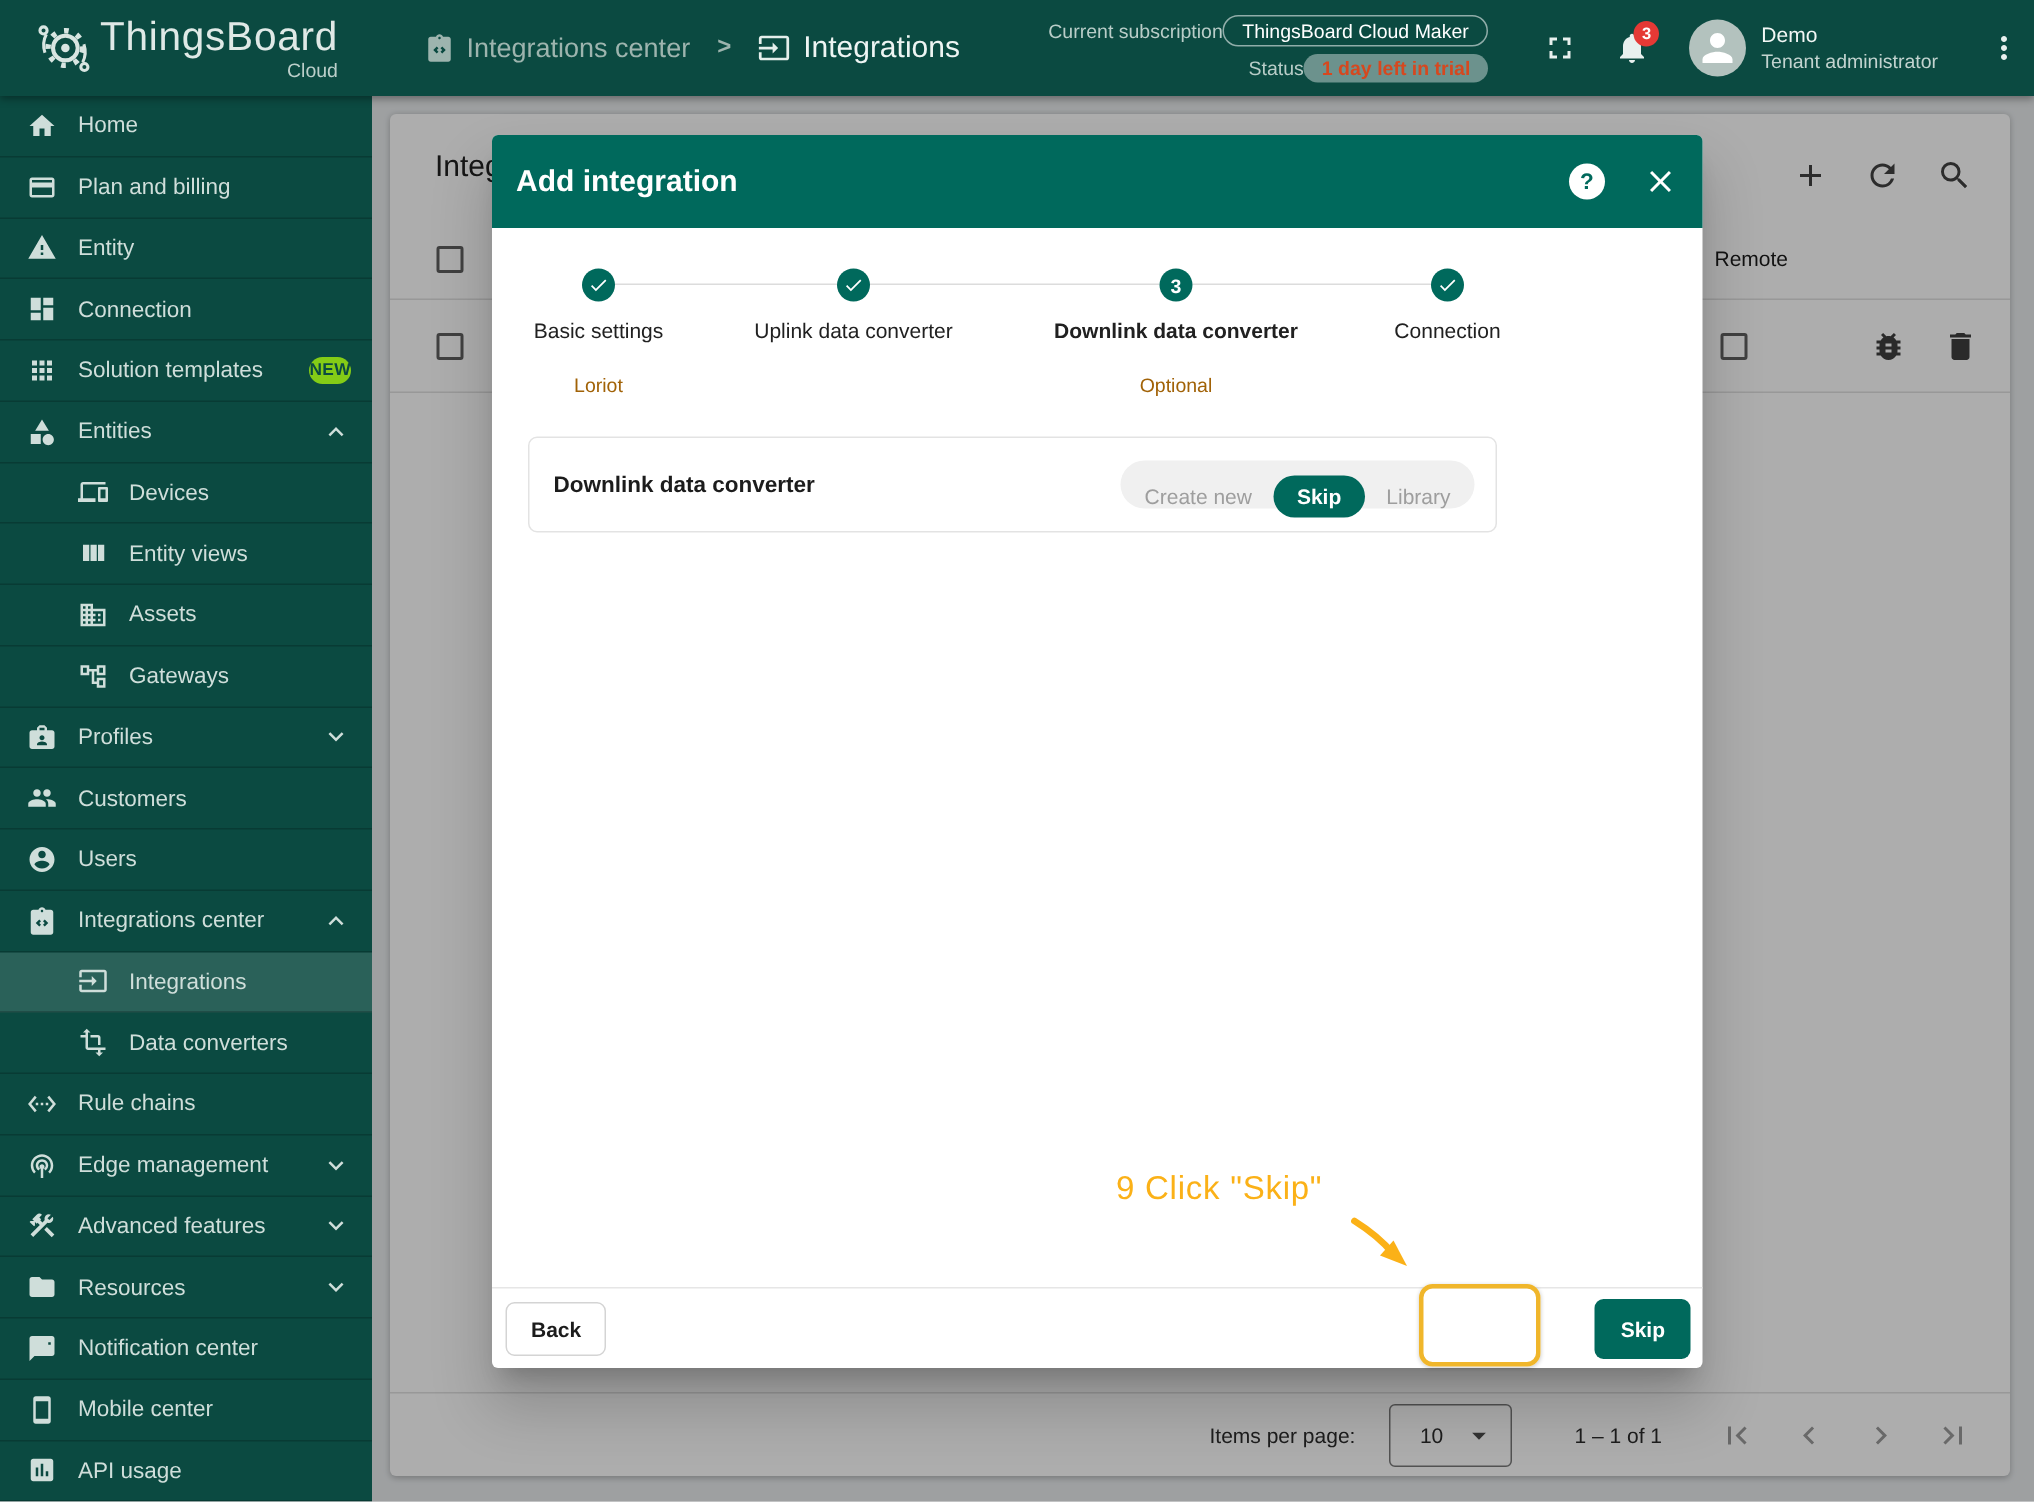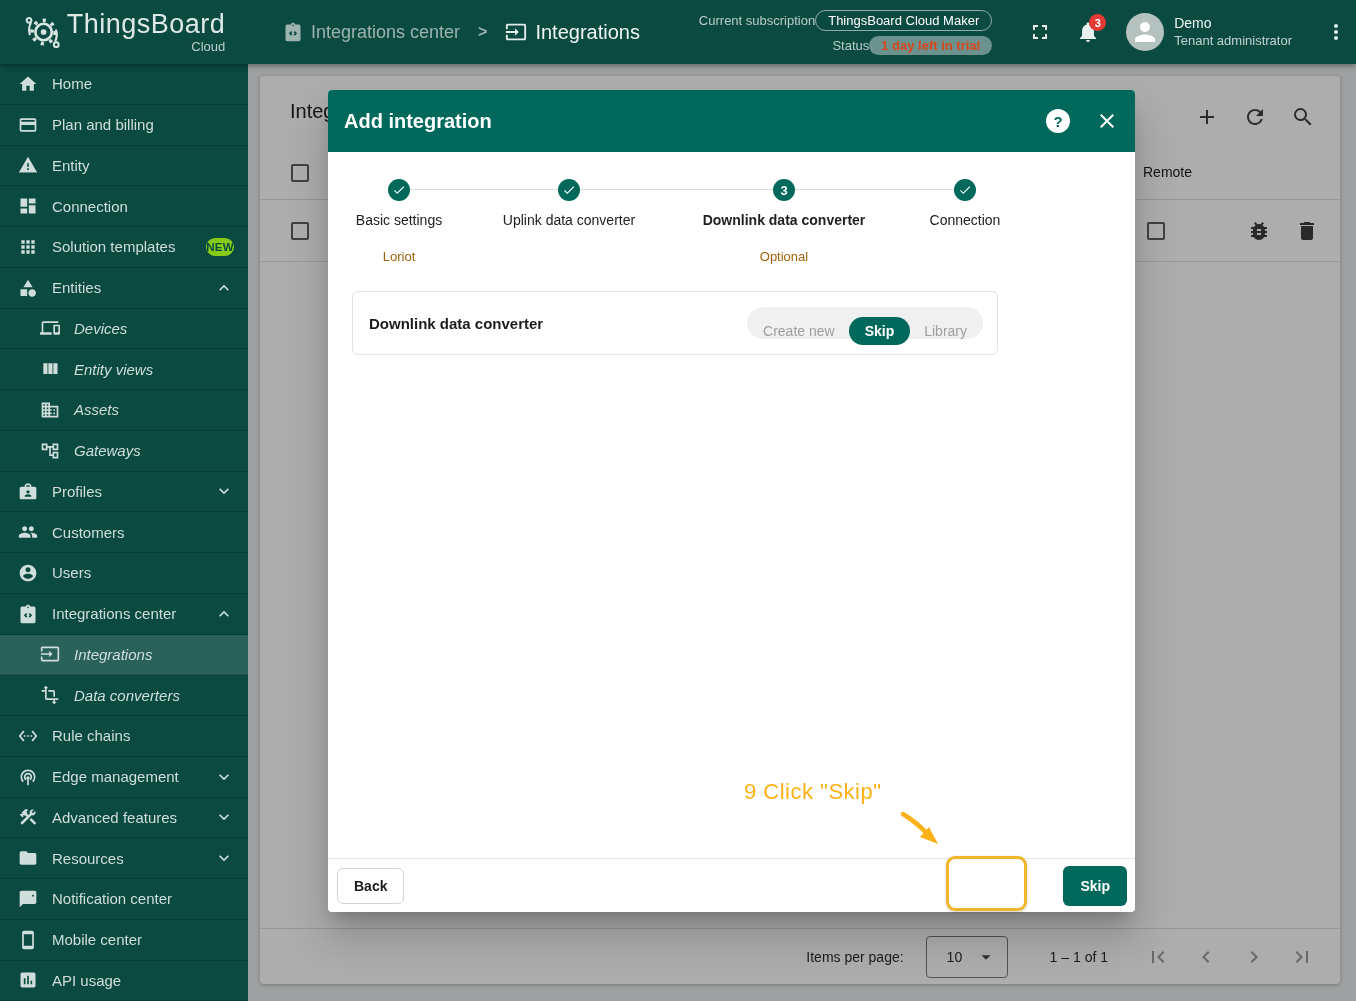--- a/index.html
+++ b/index.html
@@ -45,21 +45,21 @@
             display:flex; align-items:center; justify-content:center; }
   .avatar svg { width:30px; height:30px; }
   .user-meta { display:flex; flex-direction:column; line-height:1.25; }
   .user-name { color:#f2f7f5; font-size:14px; font-weight:500; }
   .user-role { color:#c2d3cf; font-size:13px; }
 
   
   .sidebar { position:absolute; left:0; top:64px; width:248px; height:937px; background:#0b4a41; z-index:20; }
   .sb-item { height:40.75px; display:flex; align-items:center; padding:0 14px 0 18px; gap:14px;
              border-bottom:1px solid rgba(0,0,0,.2); color:#cfdeda; cursor:pointer; }
-  .sb-item.child { padding-left:40px;font-style:italic; }
+  .sb-item.child { padding-left:52px; }
   .sb-item.sel { background:rgba(255,255,255,.13); }
   .sb-item .ic { width:20px; height:20px; flex:0 0 auto; }
   .sb-item .lbl { font-size:15px; font-weight:500; white-space:nowrap; }
   .sb-item .arrow { width:20px; height:20px; margin-left:auto; color:#cfdeda; }
   .new-badge { margin-left:auto; background:#84cc16; color:#0b4a41; font-size:11.5px; font-weight:700;
                border-radius:10px; padding:3px 0; letter-spacing:.3px; }
 
   
   .content { position:absolute; left:248px; top:64px; right:0; bottom:0; background:#e9ecee; z-index:1; }
   .card { position:absolute; left:12px; top:12px; width:1080px; height:908px; background:#fff;

